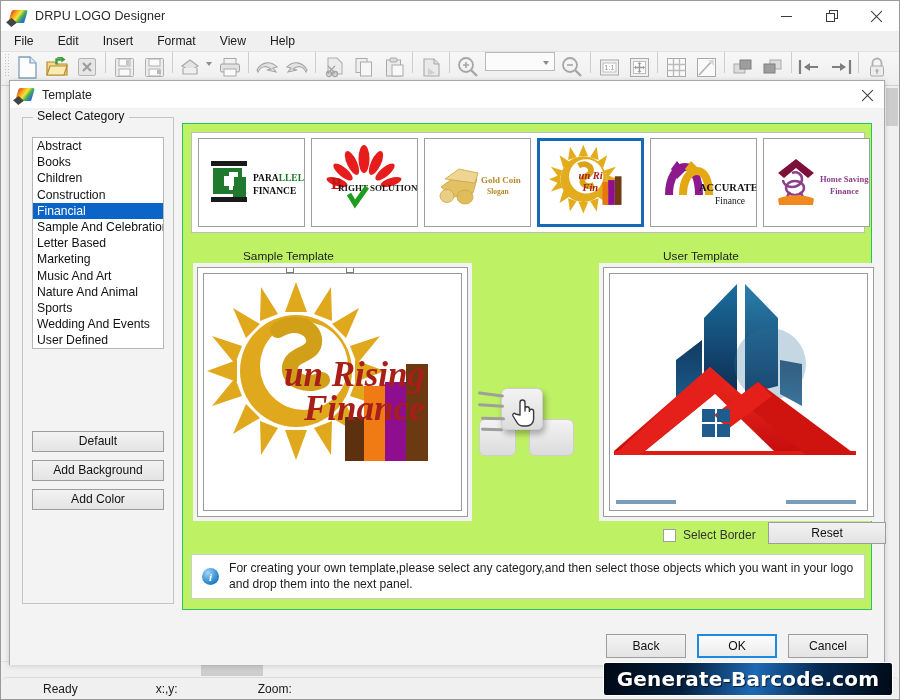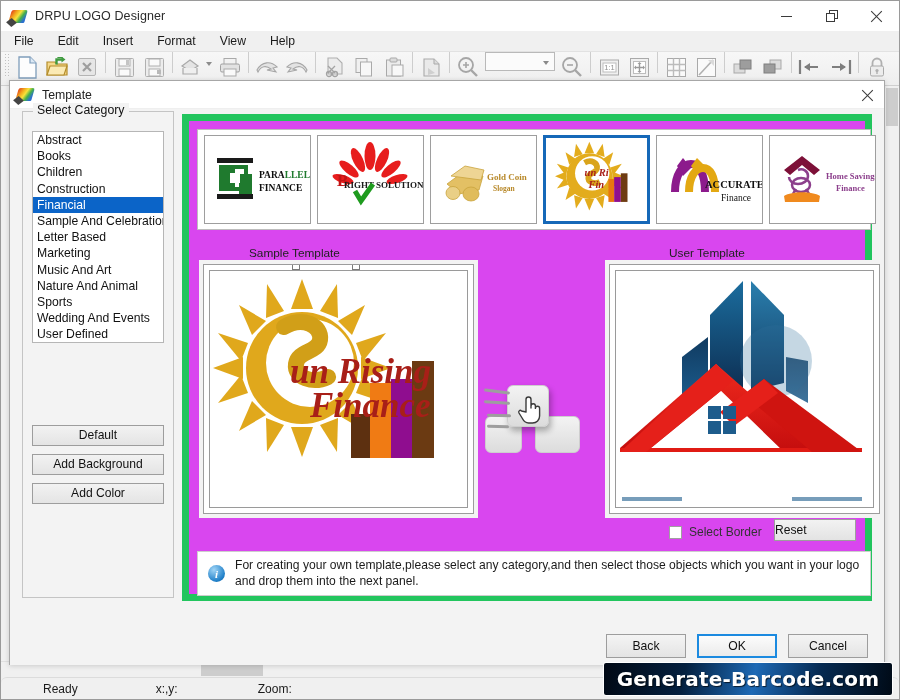--- a/index.html
+++ b/index.html
@@ -115,21 +115,21 @@
   .dlg-title .app-icon { margin-left:7px; }
   .dlg-title-text { font-size:12.3px; color:#222;text-align:center; }
   .dlg-close {
     position:absolute; right:4px; top:3px; width:26px; height:22px;
     display:flex; align-items:center; justify-content:center;
   }
   .dlg-body { position:relative; width:100%; height:556px; background:#f3f3f3; }
 
   
   .cat-group {
-    position:absolute; left:12px; top:2px; width:152px; height:487px;
+    position:absolute; left:12px; top:8px; width:152px; height:487px;
     border:1px solid #c4c4c4; background:#f3f3f3;
   }
   .cat-legend {
     position:absolute; left:10px; top:-9px; background:#f3f3f3;
     padding:0 4px; font-size:12.3px; color:#111;
   }
   .cat-list {
     position:absolute; left:9px; top:19px; width:132px; height:212px;
     background:#ffffff; border:1px solid #b6b6b6; overflow:hidden;
   }
@@ -141,22 +141,22 @@
   .cat-buttons { position:absolute; left:9px; top:313px; width:132px; }
   .cat-btn {
     display:block; width:132px; height:21px; margin-bottom:8px;
     background: linear-gradient(#f2f2f2,#e4e4e4);
     border:1px solid #9d9d9d; font-size:12.1px; color:#111;
     text-align:center; line-height:19px;
   }
 
   
   .main-panel {
-    position:absolute; left:172px; top:5px; width:690px; height:487px;
-    border:7px solid #22c55e; background:#d946ef;
+    position:absolute; left:172px; top:14px; width:690px; height:487px;
+    border:1px solid #22c55e; background:#bef264;
   }
   .thumb-strip {
     position:absolute; left:8px; top:8px; width:674px; height:101px;
     border:1px solid #bdbdbd; background:#ffffff;
     display:flex; align-items:center; padding: 0 6px; gap:6px;
   }
   .thumb {
     width:107px; height:89px; border:1px solid #9e9e9e; background:#fff;
     position:relative; overflow:hidden; flex:none;
   }
@@ -193,23 +193,23 @@
   .select-border-row {
     position:absolute; left:480px; top:400px; width:200px; height:22px;
     display:flex; align-items:center;
   }
   .chk {
     width:13px; height:13px; border:1px solid #a0a0a0; background:#fff;
     margin-right:7px; flex:none;
   }
   .chk-label { font-size:12px; color:#333; }
   .reset-btn {
-    position:absolute; left:585px; top:398px; width:82px; height:22px;
+    position:absolute; left:585px; top:398px; width:118px; height:22px;
     background: linear-gradient(#f2f2f2,#e3e3e3); border:1px solid #9d9d9d;
-    font-size:12.1px; color:#111; text-align:left; line-height:20px;
+    font-size:12.1px; color:#111; text-align:center; line-height:20px;
   }
 
   .info-bar {
     position:absolute; left:8px; top:430px; width:674px; height:45px;
     background:#ffffff; border:1px solid #cdcdcd; display:flex;
     align-items:center; padding:0 10px;
   }
   .info-icon {
     width:17px; height:17px; border-radius:50%; flex:none; margin-right:10px;
     background: radial-gradient(circle at 35% 28%, #9fd4f6, #1f7fc8 70%, #11598f);

